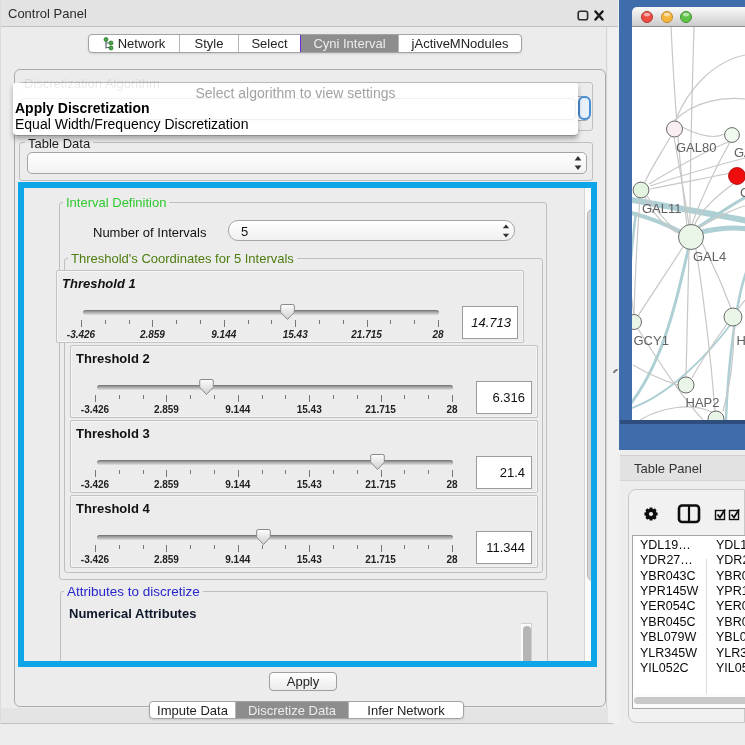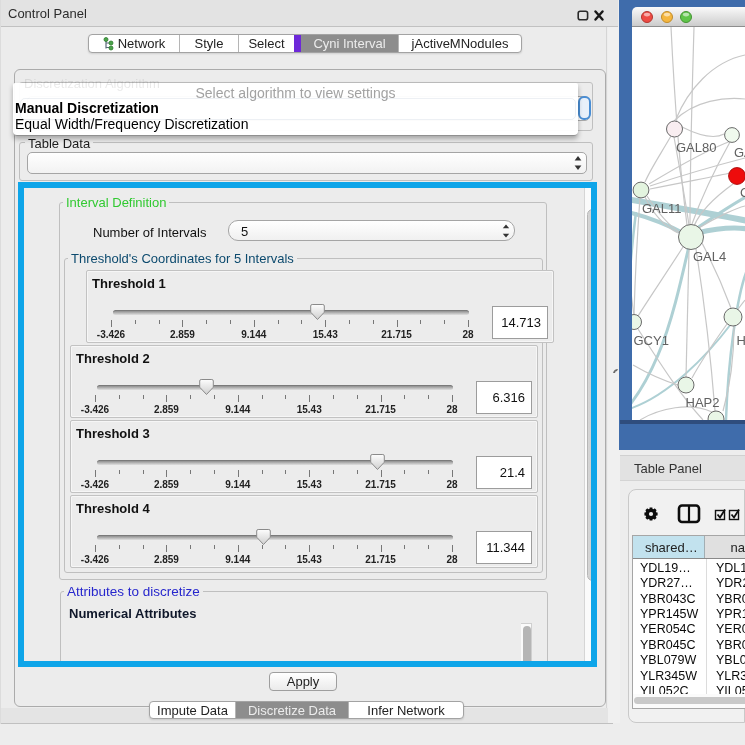--- a/index.html
+++ b/index.html
@@ -22,21 +22,21 @@
     <div style="width:91px;display:flex;align-items:center;justify-content:center;border-right:1px solid #b5b5b5">
       <svg width="11" height="14" viewBox="0 0 11 14" style="margin-right:4px">
         <path d="M3 2.5 L3 11.5 M3 6 L8 6 M3 10.5 L8 10.5" stroke="#5a6b7a" stroke-width="1.2" fill="none"></path>
         <circle cx="3" cy="2.5" r="2" fill="#4aa44a" stroke="#2c7a2c" stroke-width="0.8"></circle>
         <circle cx="8" cy="6" r="2" fill="#4aa44a" stroke="#2c7a2c" stroke-width="0.8"></circle>
         <circle cx="8" cy="11" r="2" fill="#4aa44a" stroke="#2c7a2c" stroke-width="0.8"></circle>
       </svg>
       <span>Network</span>
       </div>
     <div style="width:59px;display:flex;align-items:center;justify-content:center;border-right:1px solid #b5b5b5">Style</div>
-    <div style="width:62px;display:flex;align-items:center;justify-content:center;border-right:7px solid #6d28d9">Select</div>
+    <div style="width:62px;display:flex;align-items:center;justify-content:center;border-right:1px solid #6d28d9">Select</div>
     <div style="width:97px;display:flex;align-items:center;justify-content:center;background:#8d8d8d;color:#ececec">Cyni Interval</div>
     <div style="width:123px;display:flex;align-items:center;justify-content:center;border-left:1px solid #b5b5b5">jActiveMNodules</div>
   </div>
 
   <div class="abs" style="left:13px;top:69px;width:592px;height:638px;background:#ececec;border:1px solid #ababab;border-radius:6px"></div>
 
   <div class="abs" style="left:18px;top:82px;width:574px;height:49px;border:1px solid #bfbfbf;border-radius:3px"></div>
 
   <div class="abs" style="left:26px;top:96px;width:563px;height:25px;background:#fff;border:1px solid #a8a8a8;border-radius:5px"></div>
   <div class="abs" style="left:577px;top:96px;width:13px;height:24px;background:#e8f0fa;border:2px solid #4a8ed4;border-radius:6px"></div>
@@ -56,23 +56,23 @@
 
     <div class="abs" style="left:69px;top:37px;font-weight:normal;font-size:13px;color:#111">Number of Intervals</div>
     <div class="abs" style="left:204px;top:32px;width:287px;height:21px;background:linear-gradient(#ffffff,#f0f0f0);border:1px solid #a5a5a5;border-radius:10px"></div>
     <div class="abs" style="left:217px;top:36px;font-size:13px;color:#111">5</div>
     <svg class="abs" style="left:477px;top:36px" width="10" height="14" viewBox="0 0 10 14">
       <path d="M5 0.5 L8.2 4.3 L1.8 4.3 Z" fill="#333"></path>
       <path d="M5 13.5 L8.2 9.7 L1.8 9.7 Z" fill="#333"></path>
     </svg>
 
     <div class="abs" style="left:40px;top:70px;width:479px;height:315px;border:1px solid #bfbfbf;border-radius:3px"></div>
-    <div class="abs" style="left:44px;top:63px;padding:0 3px;background:#ececec;color:#0c4a6e;font-size:13px">Threshold's Coordinates for 5 Intervals</div>
-
-    <div class="abs thp" style="left: 62px; top: 82px; width: 420px; height: 75px;">
+    <div class="abs" style="left:44px;top:63px;padding:0 3px;background:#ececec;color:#4d7c0f;font-size:13px">Threshold's Coordinates for 5 Intervals</div>
+
+    <div class="abs thp" style="left: 32px; top: 82px; width: 420px; height: 75px; font-style: italic;">
         <div style="position:absolute;left:0;top:0;width:468px;height:73px;border:1px solid #c2c2c2;border-radius:2px;background:#ececec;box-shadow:0 0 0 1px #f6f6f6 inset"></div>
         <div style="position:absolute;left:6px;top:6px;font-weight:bold;font-size:13px;color:#111">Threshold 1</div>
         <div style="position:absolute;left:27px;top:40px;width:356px;height:5px;background:linear-gradient(#8f8f8f,#e0e0e0);border-radius:3px;border-top:1px solid #7a7a7a"></div>
         <div style="position:absolute;left:25.0px;top:50px;width:1px;height:7px;background:#777"></div>
         <div style="position:absolute;left:48.8px;top:50px;width:1px;height:4px;background:#777"></div>
         <div style="position:absolute;left:72.6px;top:50px;width:1px;height:4px;background:#777"></div>
         <div style="position:absolute;left:96.4px;top:50px;width:1px;height:7px;background:#777"></div>
         <div style="position:absolute;left:120.2px;top:50px;width:1px;height:4px;background:#777"></div>
         <div style="position:absolute;left:144.0px;top:50px;width:1px;height:4px;background:#777"></div>
         <div style="position:absolute;left:167.8px;top:50px;width:1px;height:7px;background:#777"></div>
@@ -231,21 +231,21 @@
     <div style="width:112px;display:flex;align-items:center;justify-content:center;background:#8d8d8d;color:#ececec">Discretize Data</div>
     <div style="width:115px;display:flex;align-items:center;justify-content:center;border-left:1px solid #b5b5b5">Infer Network</div>
   </div>
 
   <div class="abs" style="left:0;top:708px;width:612px;height:15px;background:#e4e4e4"></div>
   <div class="abs" style="left:0;top:723px;width:612px;height:1px;background:#c0c0c0"></div>
 </div>
 
 <div class="abs" style="left:13px;top:83px;width:565px;height:53px;background:rgba(255,255,255,0.96);border-bottom:1px solid #8f8f8f;border-radius:2px 2px 4px 4px;box-shadow:0 3px 5px rgba(0,0,0,0.30);z-index:50"></div>
 <div class="abs" style="left:13px;top:85px;width:565px;text-align:center;font-size:14px;color:#a2a2a2;z-index:51">Select algorithm to view settings</div>
-<div class="abs" style="left:15px;top:100px;font-size:14px;font-weight:bold;color:#000;z-index:51">Manual Discretization</div>
+<div class="abs" style="left:15px;top:100px;font-size:14px;font-weight:bold;color:#000;z-index:51">Apply Discretization</div>
 <div class="abs" style="left:15px;top:116px;font-size:14px;color:#000;z-index:51">Equal Width/Frequency Discretization</div>
 <div class="abs" style="left:24px;top:76px;font-size:13px;color:rgba(40,40,40,0.10);z-index:52">Discretization Algorithm</div>
 <div class="abs" style="left:20px;top:98px;width:556px;height:22px;border:1px solid rgba(130,150,175,0.14);border-radius:5px;z-index:52"></div>
 
 <div class="abs" style="left:608px;top:27px;width:12px;height:696px;background:#f0f0f0"></div>
 <svg class="abs" style="left:612px;top:367px" width="8" height="8" viewBox="0 0 8 8">
     <path d="M1 6 Q2 2 6 2 L5 4 Q3 4 3 6 Z" fill="#6a6a6a"></path>
   </svg>
 <div class="abs" style="left:619px;top:0;width:126px;height:450px;background:#3f6cab"></div>
 
@@ -350,24 +350,20 @@
   <line x1="47" y1="2" x2="47" y2="18" stroke="#0d0d0d" stroke-width="2.2"></line>
   <g stroke="#111" fill="none">
     <rect x="73.5" y="6.5" width="9" height="9" stroke-width="1.4"></rect>
     <path d="M75.5 10.5 L78 13.5 L83 5.5" stroke-width="1.8"></path>
     <rect x="87.5" y="6.5" width="9" height="9" stroke-width="1.4"></rect>
     <path d="M89.5 10.5 L92 13.5 L97 5.5" stroke-width="1.8"></path>
   </g>
 </svg>
 
 <div class="abs" style="left:633px;top:536px;width:112px;height:158px;background:#fff;overflow:hidden">
-  <div style="display:flex;height:23px;border-bottom:1px solid #8a8a8a">
-    <div style="width:73px;background:#c2e2ee;border-right:1px solid #a2aeb3;display:flex;align-items:center;justify-content:center;padding-left:6px;font-size:13px;color:#222">shared…</div>
-    <div style="flex:1;background:#e0e0e0;display:flex;align-items:center;padding-left:26px;font-size:13px;color:#222">na</div>
-  </div>
   <div id="tbody" style="position:relative;font-size:12.5px;color:#0a0a0a">
       <div style="position:absolute;left:7px;top:2.0px">YDL19…</div>
       <div style="position:absolute;left:83px;top:2.0px">YDL19</div>
       <div style="position:absolute;left:7px;top:17.4px">YDR27…</div>
       <div style="position:absolute;left:83px;top:17.4px">YDR27</div>
       <div style="position:absolute;left:7px;top:32.7px">YBR043C</div>
       <div style="position:absolute;left:83px;top:32.7px">YBR04</div>
       <div style="position:absolute;left:7px;top:48.0px">YPR145W</div>
       <div style="position:absolute;left:83px;top:48.0px">YPR14</div>
       <div style="position:absolute;left:7px;top:63.4px">YER054C</div>

